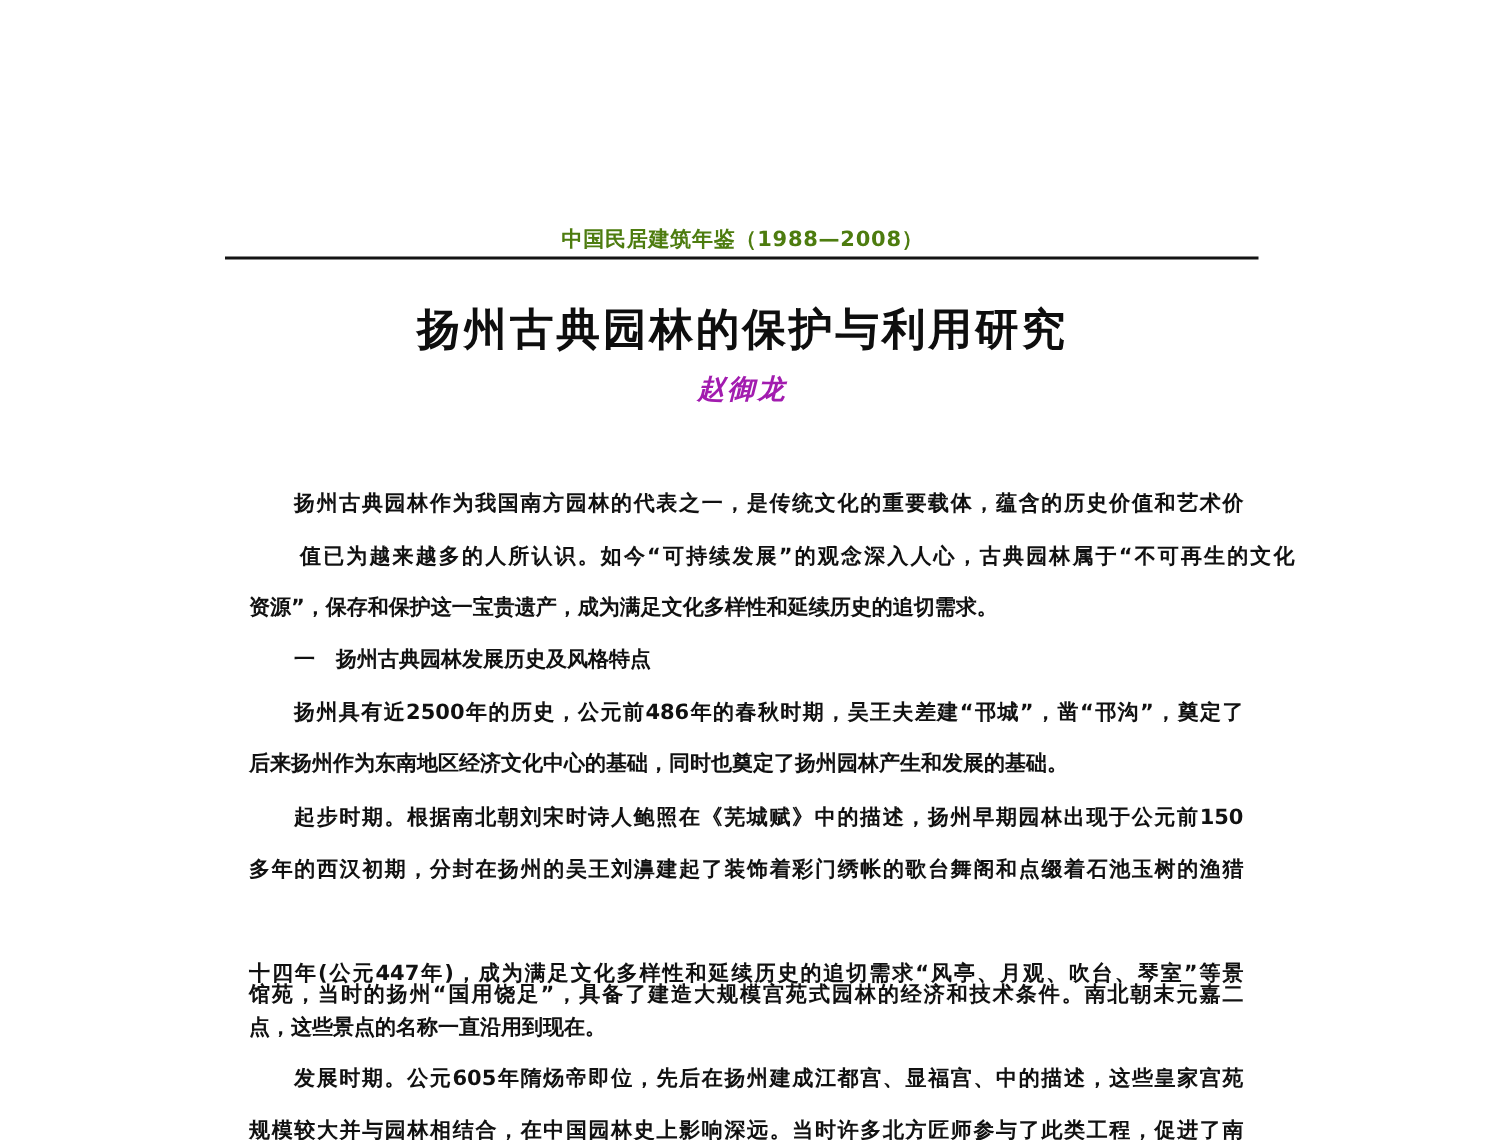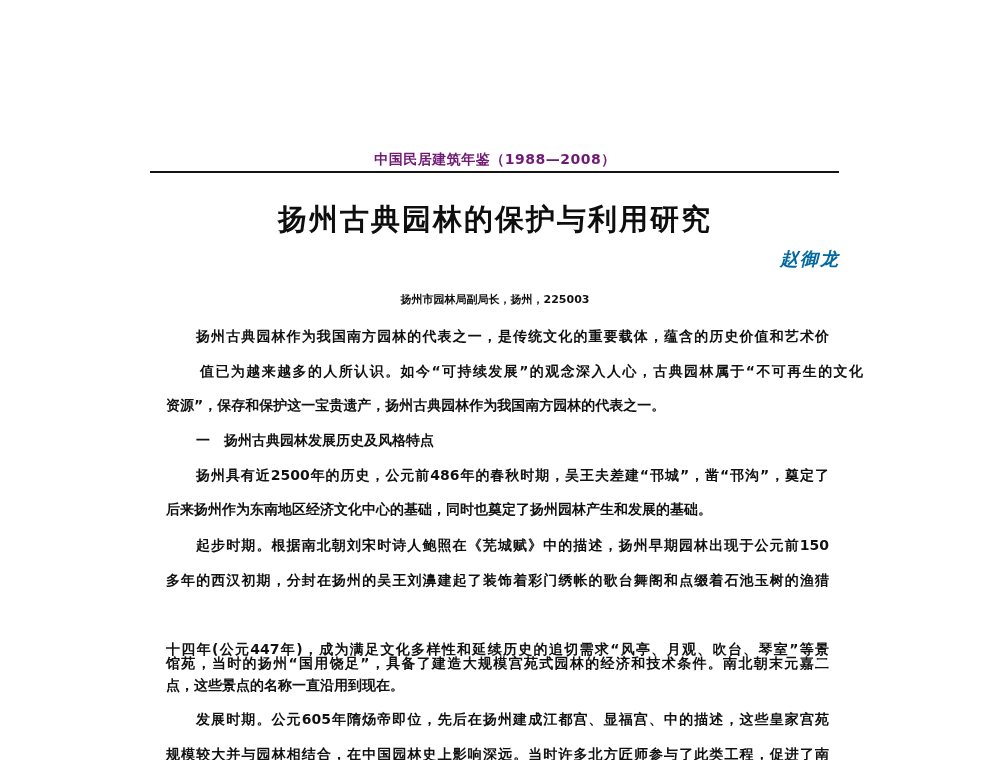--- a/index.html
+++ b/index.html
@@ -24,21 +24,21 @@
     }
     .running-header {
       position: absolute;
       top: 151px;
       left: 150px;
       width: 690px;
       text-align: center;
       font-size: 14px;
       font-weight: bold;
       letter-spacing: 0.5px;
-      color: #701a75;
+      color: #4d7c0f;
     }
     .header-rule {
       position: absolute;
       top: 171px;
       left: 150px;
       width: 689px;
       height: 2px;
       background: #141414;
     }
     .title {
@@ -50,27 +50,27 @@
       font-size: 29px;
       font-weight: bold;
       letter-spacing: 2px;
       color: #0e0e0e;
     }
     .author {
       position: absolute;
       top: 247px;
       left: 150px;
       width: 690px;
-      text-align: right;
+      text-align: center;
       font-family: Liberation Serif, serif;
       font-style: italic;
       font-weight: bold;
       font-size: 18px;
       letter-spacing: 2px;
-      color: #0369a1;
+      color: #a21caf;
     }
     .affiliation {
       position: absolute;
       top: 292px;
       left: 150px;
       width: 690px;
       text-align: center;
       font-size: 11px;
       font-weight: bold;
       color: #111;
@@ -103,26 +103,25 @@
 </head>
 <body>
 
 <div class="page">
 
   <div class="running-header">中国民居建筑年鉴（1988—2008）</div>
   <div class="header-rule"></div>
 
   <div class="title">扬州古典园林的保护与利用研究</div>
   <div class="author">赵御龙</div>
-  <div class="affiliation">扬州市园林局副局长，扬州，225003</div>
 
   <div id="body-lines">
     <div class="line indent" style="top: 327px;">扬州古典园林作为我国南方园林的代表之一，是传统文化的重要载体，蕴含的历史价值和艺术价</div>
     <div class="line" style="top: 362px; margin-left: 34px;">值已为越来越多的人所认识。如今“可持续发展”的观念深入人心，古典园林属于“不可再生的文化</div>
-    <div class="line last" style="top: 396px;">资源”，保存和保护这一宝贵遗产，扬州古典园林作为我国南方园林的代表之一。</div>
+    <div class="line last" style="top: 396px;">资源”，保存和保护这一宝贵遗产，成为满足文化多样性和延续历史的追切需求。</div>
     <div class="line indent last heading" style="top: 431px;">一　扬州古典园林发展历史及风格特点</div>
     <div class="line indent" style="top: 466px;">扬州具有近2500年的历史，公元前486年的春秋时期，吴王夫差建“邗城”，凿“邗沟”，奠定了</div>
     <div class="line last" style="top: 500px;">后来扬州作为东南地区经济文化中心的基础，同时也奠定了扬州园林产生和发展的基础。</div>
     <div class="line indent" style="top: 536px;">起步时期。根据南北朝刘宋时诗人鲍照在《芜城赋》中的描述，扬州早期园林出现于公元前150</div>
     <div class="line" style="top: 571px;">多年的西汉初期，分封在扬州的吴王刘濞建起了装饰着彩门绣帐的歌台舞阁和点缀着石池玉树的渔猎</div>
     <div class="line" style="top: 606px; margin-top: 48px;">馆苑，当时的扬州“国用饶足”，具备了建造大规模宫苑式园林的经济和技术条件。南北朝末元嘉二</div>
     <div class="line" style="top: 640px;">十四年(公元447年)，成为满足文化多样性和延续历史的追切需求“风亭、月观、吹台、琴室”等景</div>
     <div class="line last" style="top: 676px;">点，这些景点的名称一直沿用到现在。</div>
     <div class="line indent" style="top: 710px;">发展时期。公元605年隋炀帝即位，先后在扬州建成江都宫、显福宫、中的描述，这些皇家宫苑</div>
     <div class="line" style="top: 745px;">规模较大并与园林相结合，在中国园林史上影响深远。当时许多北方匠师参与了此类工程，促进了南</div>

